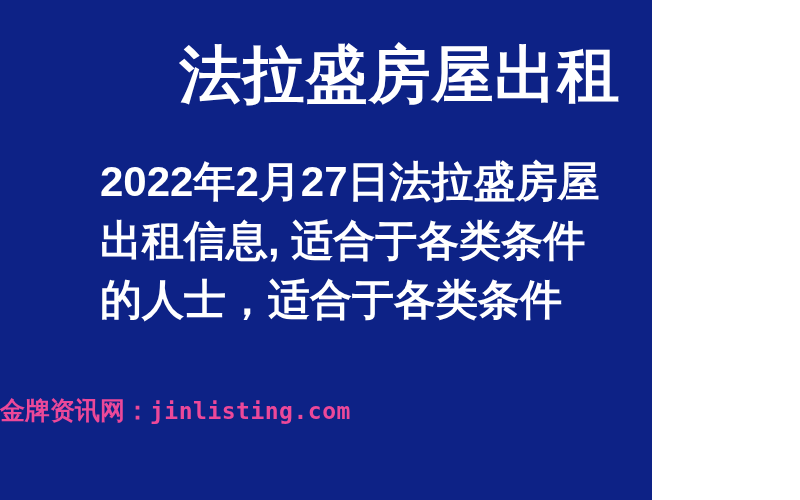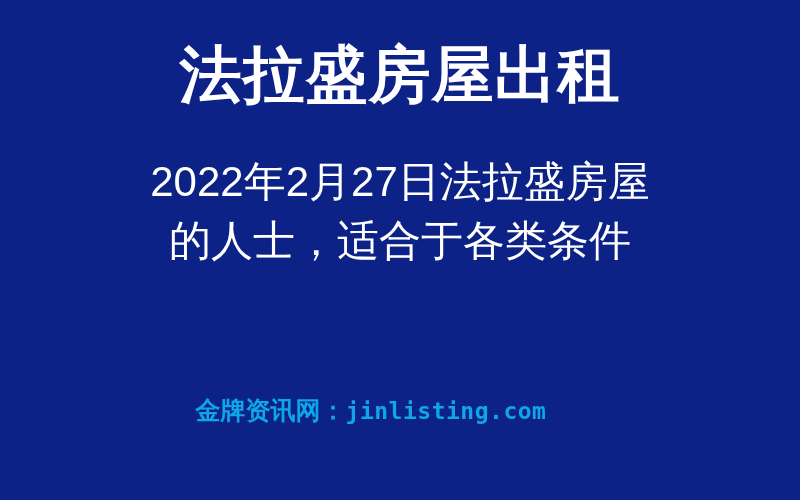--- a/index.html
+++ b/index.html
@@ -10,21 +10,21 @@
   body {
     width: 800px;
     height: 500px;
     overflow: hidden;
     font-family: "Liberation Sans", "DejaVu Sans", sans-serif;
   }
 
   .poster {
     position: relative;
     box-sizing: border-box;
-    width: 800px;
+    width: 652px;
     height: 500px;
     background: #0d2286;
     overflow: hidden;
   }
 
   .poster-title {
     position: absolute;
     top: 38px;
     left: 0;
     width: 800px;
@@ -35,41 +35,41 @@
     font-weight: bold;
     letter-spacing: 1px;
     white-space: nowrap;
   }
 
   .poster-body {
     position: absolute;
     top: 152px;
     left: 100px;
     width: 600px;
-    text-align: center;
+    text-align: left;
     color: #ffffff;
     font-size: 42px;
     line-height: 59px;
-    font-weight: normal;
+    font-weight: bold;
   }
 
   .body-line {
     display: block;
     white-space: nowrap;
   }
 
   .poster-footer {
     position: absolute;
     top: 395px;
     left: 0;
     width: 800px;
     padding-right: 58px;
     box-sizing: border-box;
-    text-align: center;
-    color: #0ea5e9;
+    text-align: left;
+    color: #ec4899;
     font-size: 25px;
     line-height: 30px;
     font-weight: bold;
     white-space: nowrap;
   }
 
   .footer-label {
     font-family: "Liberation Sans", "DejaVu Sans", sans-serif;
   }
 
@@ -81,20 +81,21 @@
 </style>
 </head>
 <body>
 
 <div class="poster">
 
   <div class="poster-title">法拉盛房屋出租</div>
 
   <div class="poster-body">
     <span class="body-line">2022年2月27日法拉盛房屋</span>
+    <span class="body-line">出租信息, 适合于各类条件</span>
     <span class="body-line">的人士，适合于各类条件</span>
   </div>
 
   <div class="poster-footer">
     <span class="footer-label">金牌资讯网：</span><span class="footer-url">jinlisting.com</span>
   </div>
 
 </div>
 
 </body></html>

